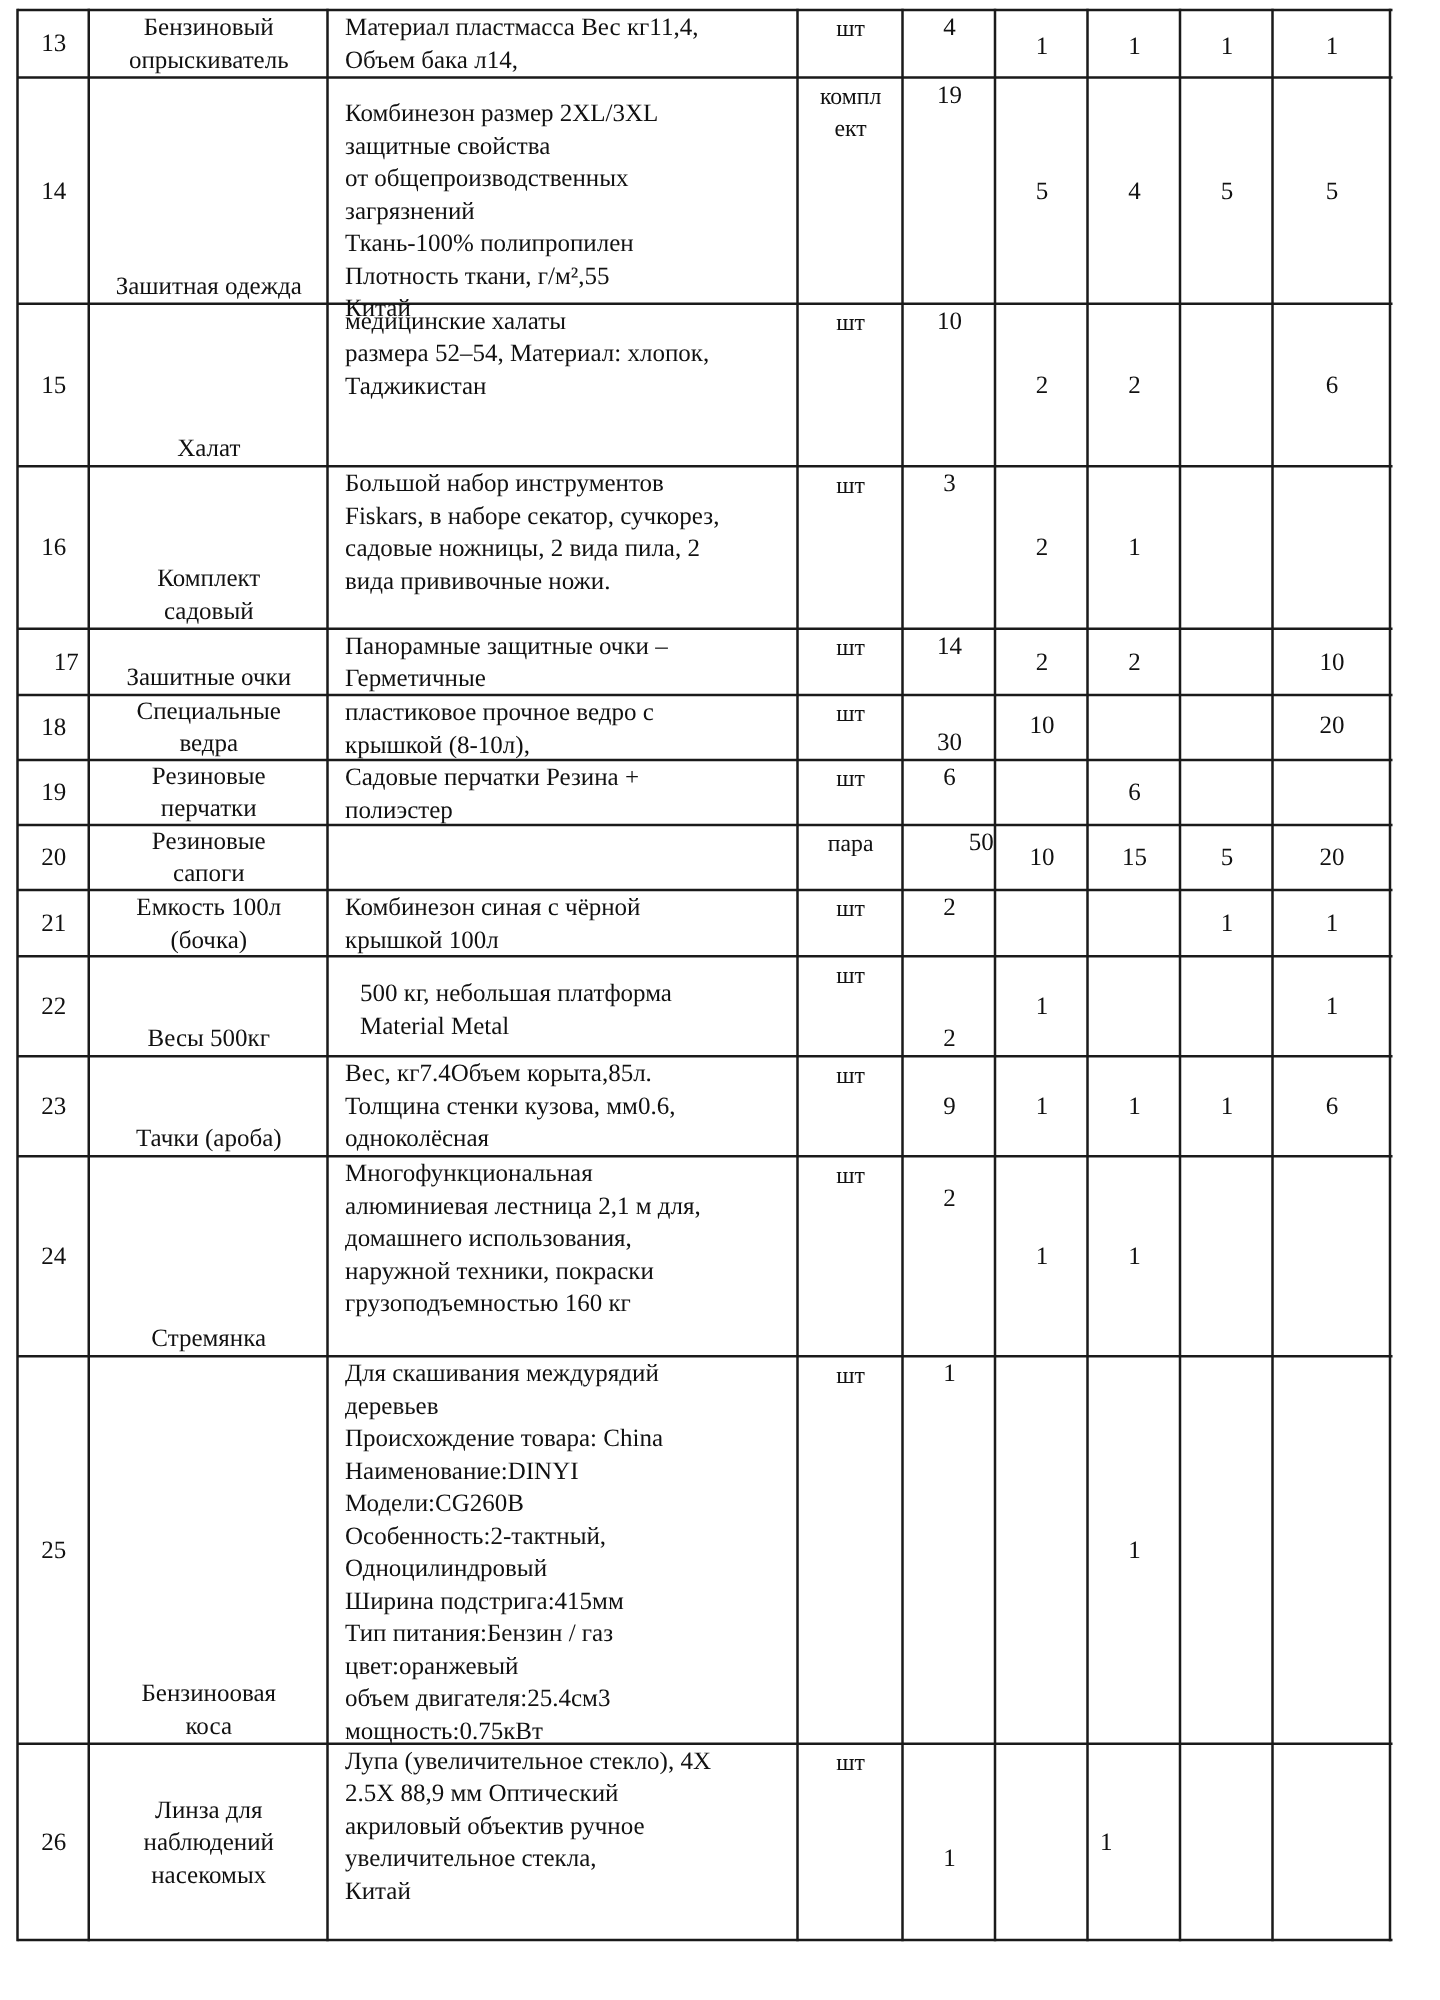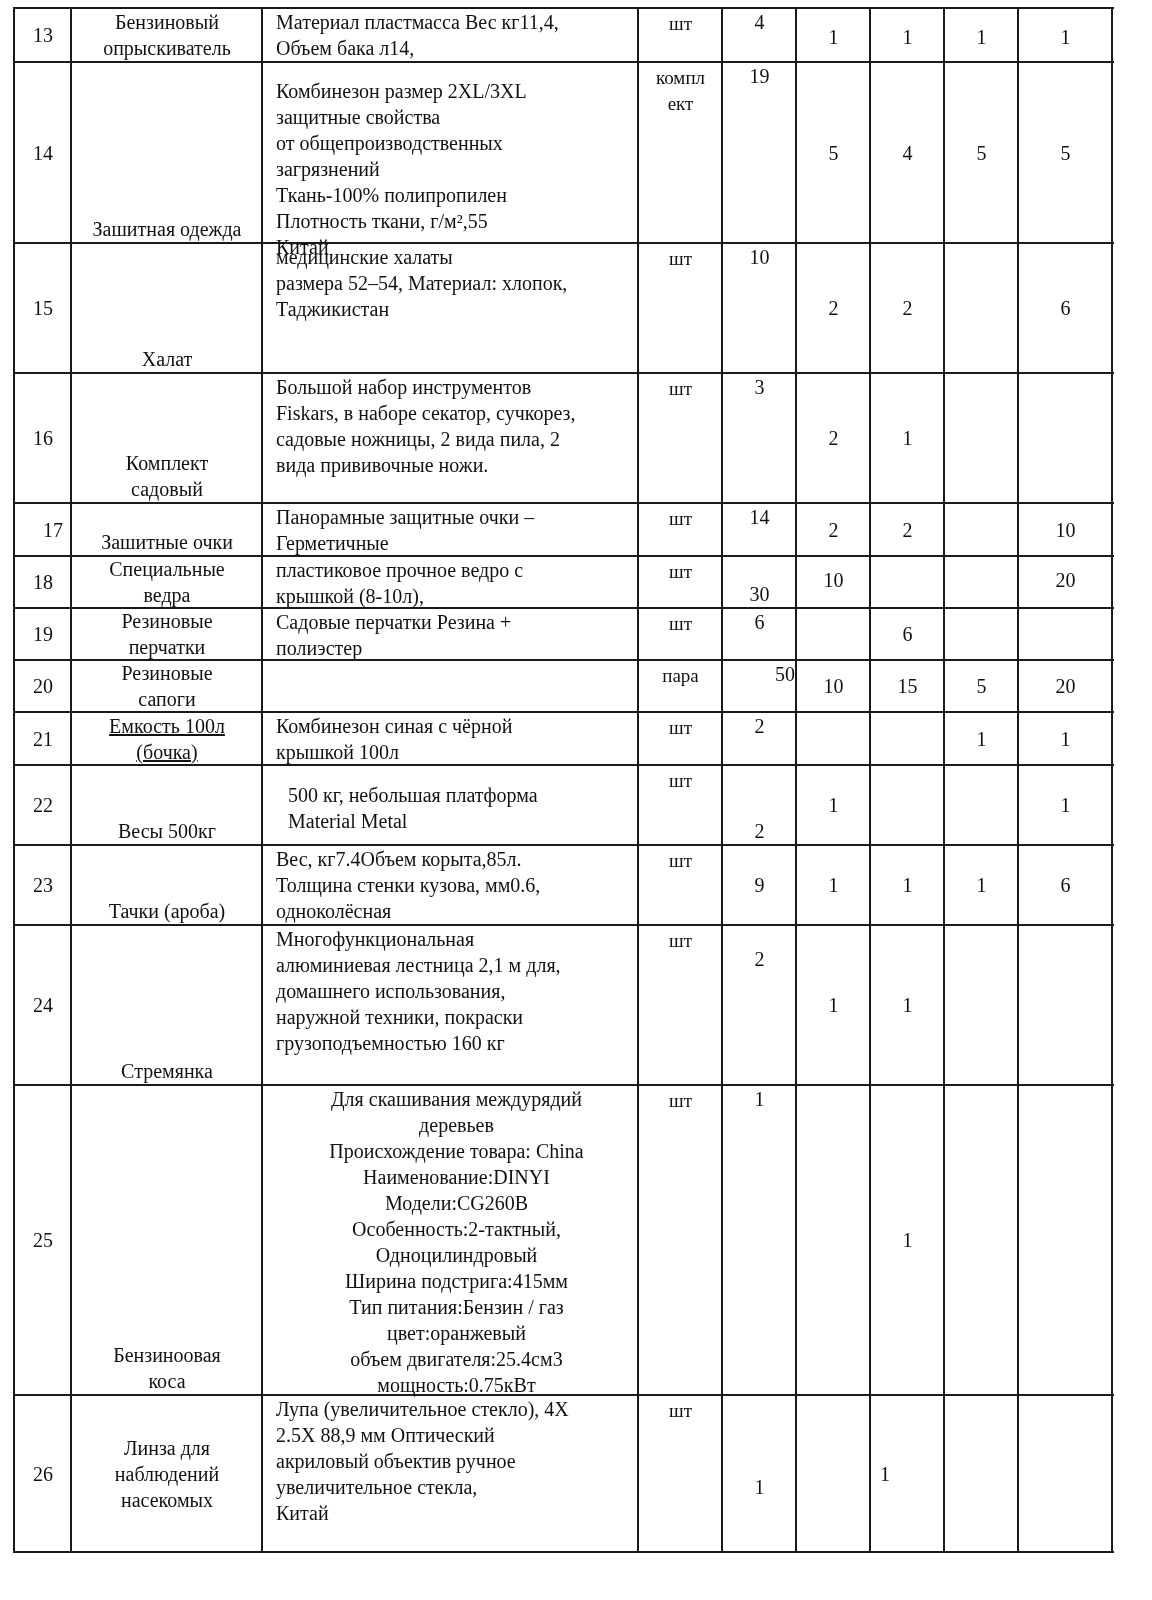--- a/index.html
+++ b/index.html
@@ -245,21 +245,21 @@
     </div>
     <div class="cell dist" style="left: 946px; width: 71px; top: 661px; height: 50px;">
       <span style="white-space: pre-line;">5</span>
     </div>
     <div class="cell dist" style="left: 1020px; width: 91px; top: 661px; height: 50px;">
       <span style="white-space: pre-line;">20</span>
     </div>
     <div class="cell num" style="left: 16px; width: 54px; top: 713px; height: 51px; display: flex; align-items: center; justify-content: center;">
       <span style="white-space: pre-line;">21</span>
     </div>
-    <div class="cell name" style="left: 73px; width: 188px; top: 713px; height: 51px; justify-content: center; align-items: center; text-decoration: underline;">
+    <div class="cell name" style="left: 73px; width: 188px; top: 713px; height: 51px; justify-content: center; align-items: center;">
       <span style="white-space: pre-line;">Емкость 100л
 (бочка)</span>
     </div>
     <div class="cell desc" style="left: 264px; width: 373px; top: 713px; height: 51px; padding-top: 0px;"><span style="white-space: pre-line;">Комбинезон синая с чёрной
 крышкой 100л</span></div>
     <div class="cell unit" style="left: 640px; width: 81px; top: 713px; height: 51px; padding-top: 2px; line-height: 26px;"><span style="white-space: pre-line;">шт</span></div>
     <div class="cell qty" style="left: 724px; width: 71px; top: 713px; height: 51px; display: flex; justify-content: center; align-items: flex-start;">
       <span style="white-space: pre-line;">2</span>
     </div>
     <div class="cell dist" style="left: 798px; width: 71px; top: 713px; height: 51px;">
@@ -350,21 +350,21 @@
     <div class="cell dist" style="left: 1020px; width: 91px; top: 926px; height: 158px;">
       <span style="white-space: pre-line;"></span>
     </div>
     <div class="cell num" style="left: 16px; width: 54px; top: 1086px; height: 308px; display: flex; align-items: center; justify-content: center;">
       <span style="white-space: pre-line;">25</span>
     </div>
     <div class="cell name" style="left: 73px; width: 188px; top: 1086px; height: 308px; justify-content: flex-end; align-items: center;">
       <span style="white-space: pre-line;">Бензиноовая
 коса</span>
     </div>
-    <div class="cell desc" style="left: 264px; width: 373px; top: 1086px; height: 308px; padding-top: 0px; text-align: center;"><span style="white-space: pre-line;">Для скашивания междурядий
+    <div class="cell desc" style="left: 264px; width: 373px; top: 1086px; height: 308px; padding-top: 0px;"><span style="white-space: pre-line;">Для скашивания междурядий
 деревьев
 Происхождение товара: China
 Наименование:DINYI
 Модели:CG260B
 Особенность:2-тактный,
 Одноцилиндровый
 Ширина подстрига:415мм
 Тип питания:Бензин / газ
 цвет:оранжевый
 объем двигателя:25.4см3

